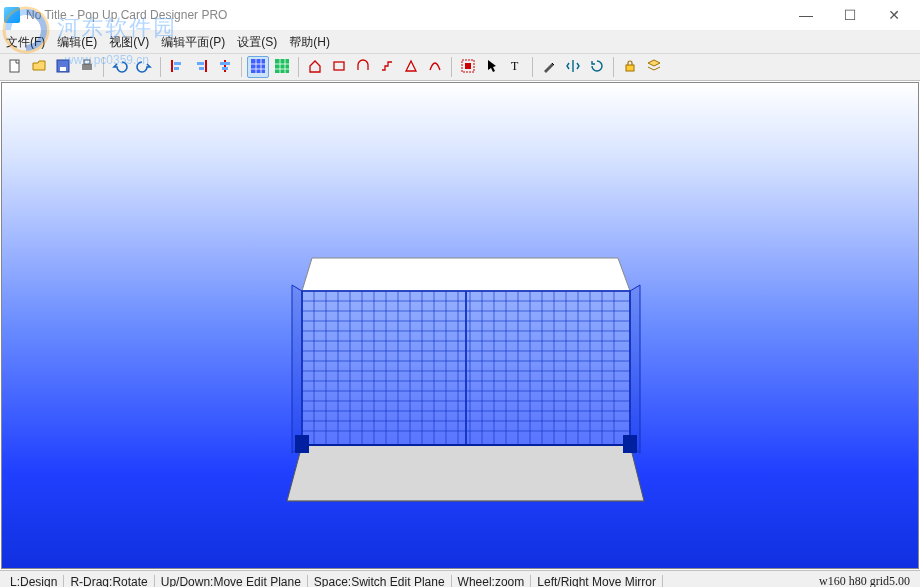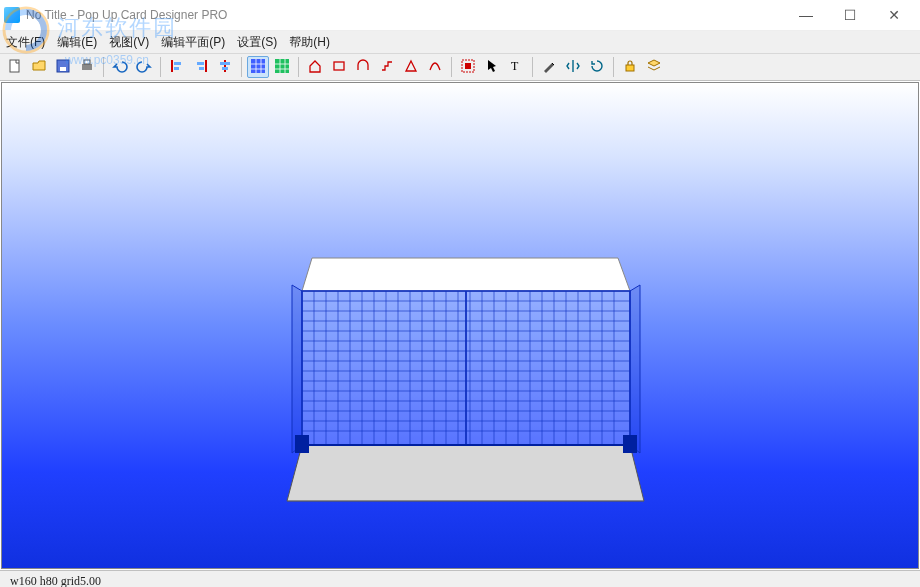--- a/index.html
+++ b/index.html
@@ -295,14 +295,22 @@
     </g>
 
     <rect x="293" y="352" width="14" height="18" fill="#0020a0"></rect>
     <rect x="621" y="352" width="14" height="18" fill="#0020a0"></rect>
 
     <line x1="300" y1="362" x2="628" y2="362" stroke="#0020a0" stroke-width="2"></line>
   </svg>
 </div>
 
 <div class="statusbar">
+  <div class="left" id="status-left">
+      <div class="cell">L:Design</div>
+      <div class="cell">R-Drag:Rotate</div>
+      <div class="cell">Up/Down:Move Edit Plane</div>
+      <div class="cell">Space:Switch Edit Plane</div>
+      <div class="cell">Wheel:zoom</div>
+      <div class="cell">Left/Right Move Mirror</div>
+    </div>
   <div class="right">w160 h80 grid5.00</div>
 </div>
 
 </body></html>

